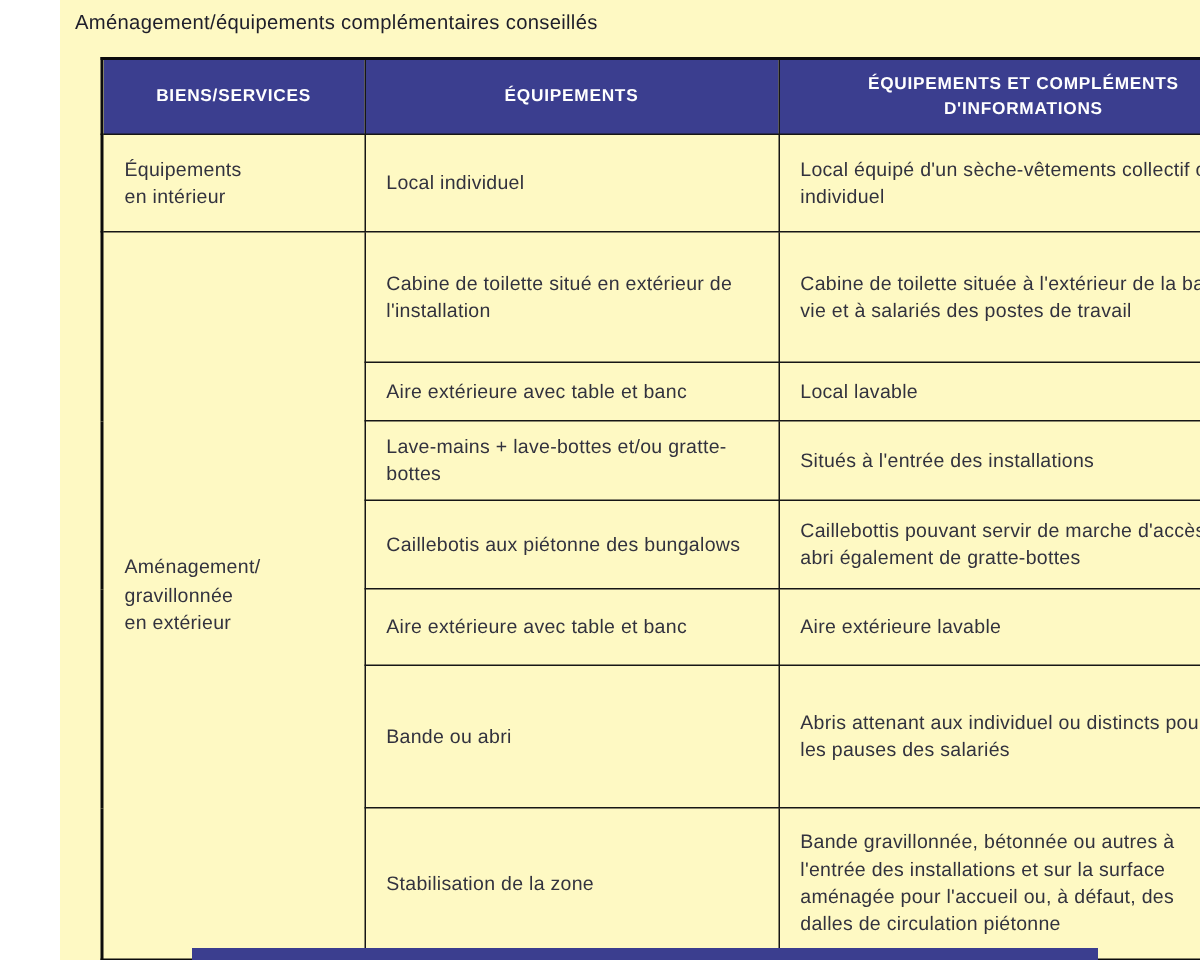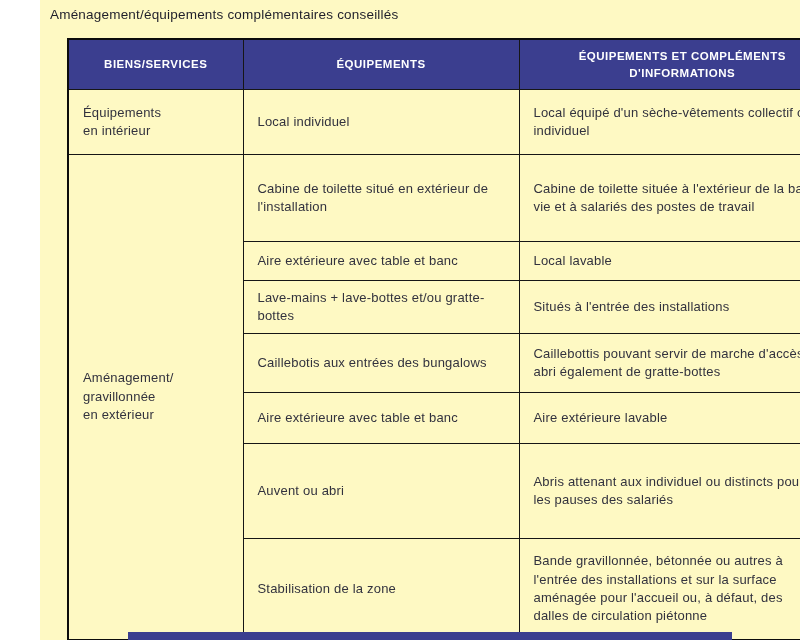--- a/index.html
+++ b/index.html
@@ -113,29 +113,29 @@
       </tr>
       <tr class="r3">
         <td>Aire extérieure avec table et banc</td>
         <td>Local lavable</td>
       </tr>
       <tr class="r4">
         <td>Lave-mains + lave-bottes et/ou gratte-bottes</td>
         <td>Situés à l'entrée des installations</td>
       </tr>
       <tr class="r5">
-        <td>Caillebotis aux entrées des bungalows</td>
+        <td>Caillebotis aux piétonne des bungalows</td>
         <td>Caillebottis pouvant servir de marche d'accès abri également de gratte-bottes</td>
       </tr>
       <tr class="r6">
         <td>Aire extérieure avec table et banc</td>
         <td>Aire extérieure lavable</td>
       </tr>
       <tr class="r7">
-        <td>Auvent ou abri</td>
+        <td>Bande ou abri</td>
         <td>Abris attenant aux individuel ou distincts pour les pauses des salariés</td>
       </tr>
       <tr class="r8">
         <td>Stabilisation de la zone</td>
         <td>Bande gravillonnée, bétonnée ou autres à l'entrée des installations et sur la surface aménagée pour l'accueil ou, à défaut, des dalles de circulation piétonne</td>
       </tr>
     </tbody>
   </table>
 
   <div class="next-bar"></div>

